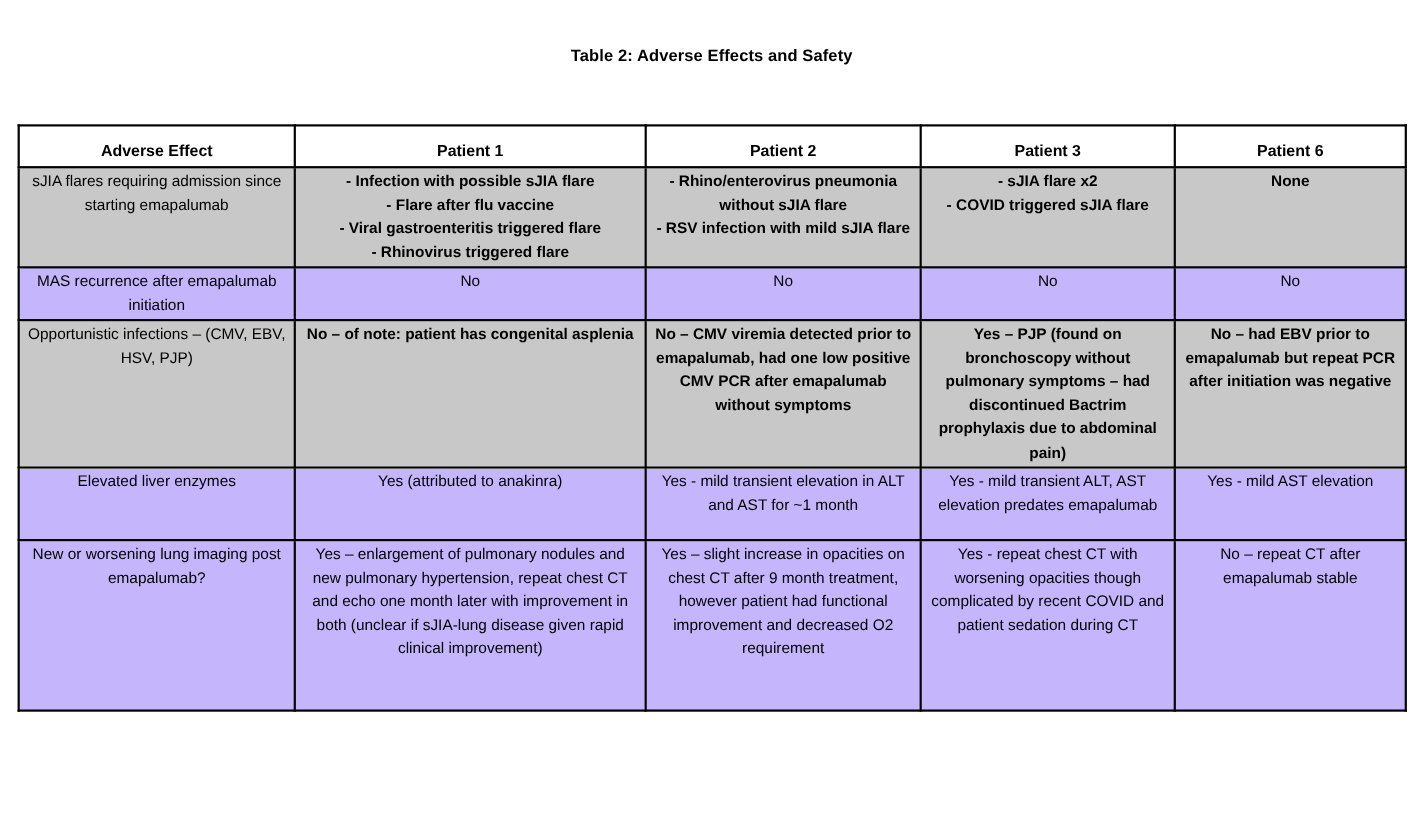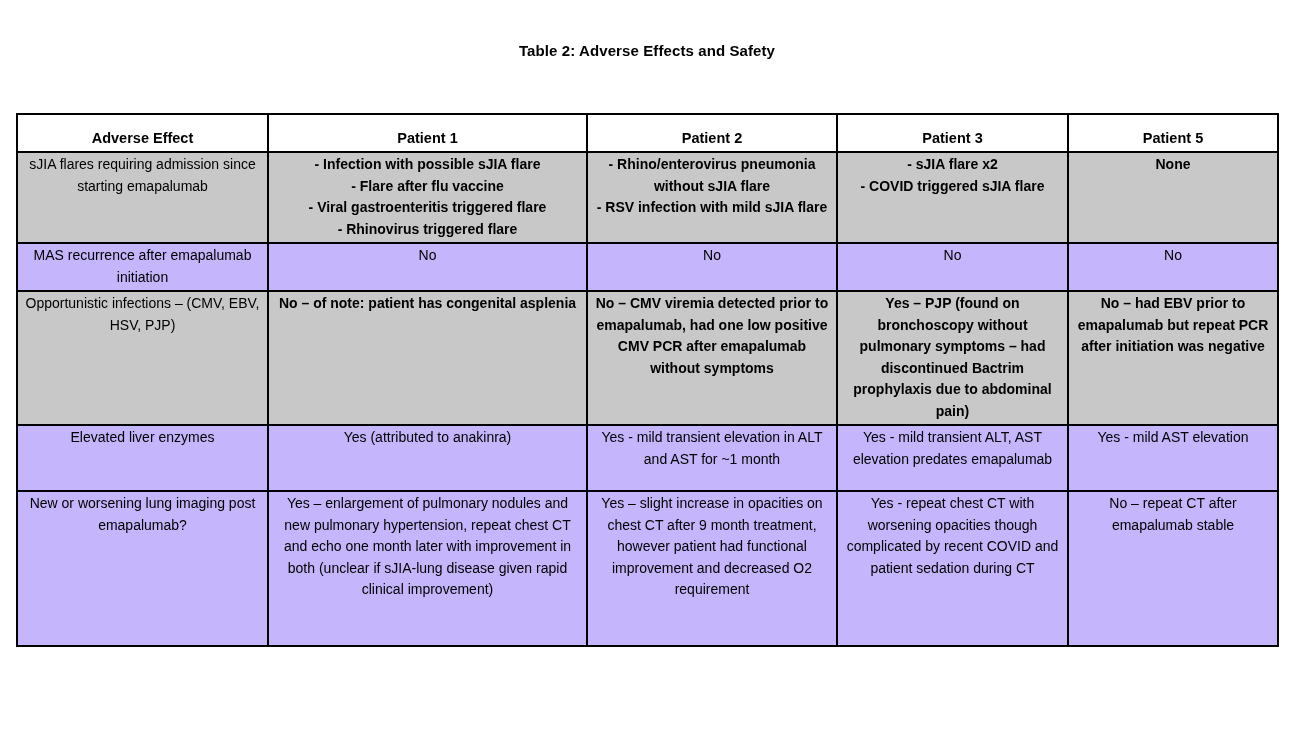--- a/index.html
+++ b/index.html
@@ -66,21 +66,21 @@
     <col style="width:250px">
     <col style="width:231px">
     <col style="width:210px">
   </colgroup>
   <thead>
     <tr>
       <th>Adverse Effect</th>
       <th>Patient 1</th>
       <th>Patient 2</th>
       <th>Patient 3</th>
-      <th>Patient 5</th>
+      <th>Patient 6</th>
     </tr>
   </thead>
   <tbody>
     <tr class="r1 shaded">
       <td class="rowlabel">sJIA flares requiring admission since starting emapalumab</td>
       <td>- Infection with possible sJIA flare
 - Flare after flu vaccine
 - Viral gastroenteritis triggered flare
 - Rhinovirus triggered flare</td>
       <td>- Rhino/enterovirus pneumonia without sJIA flare

